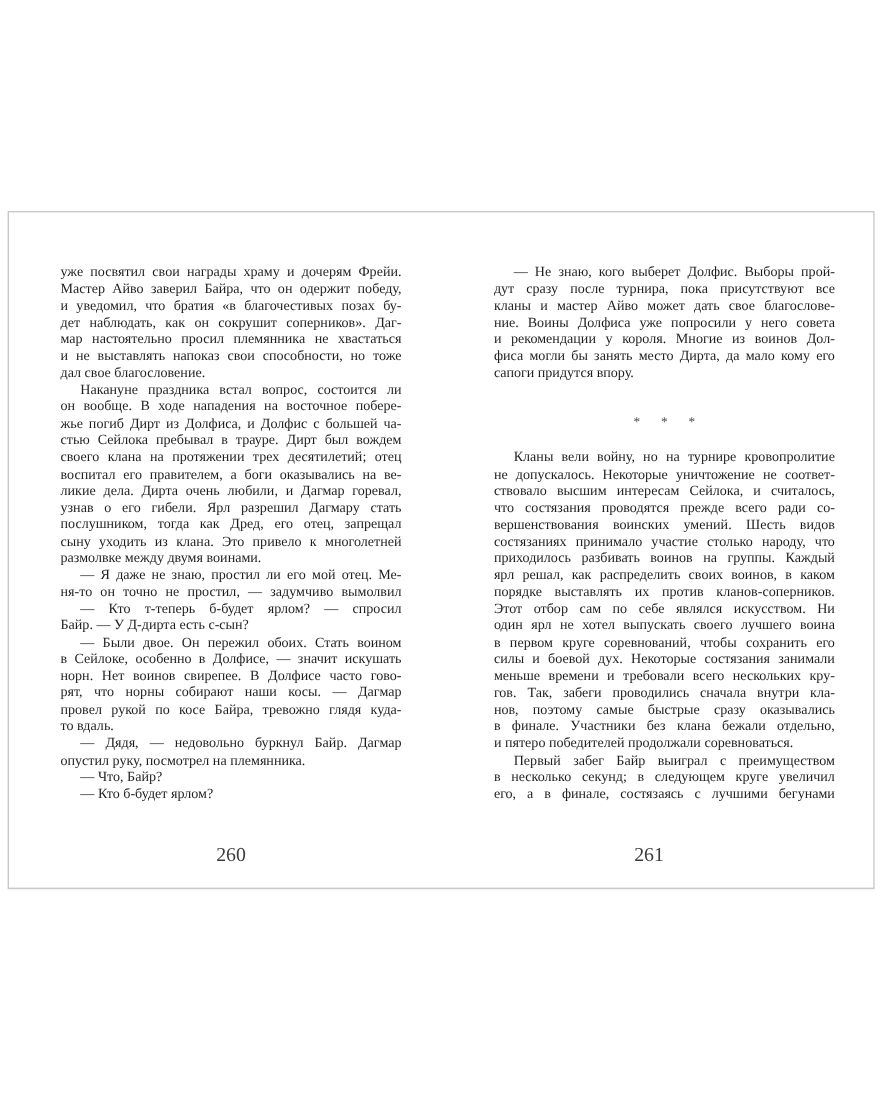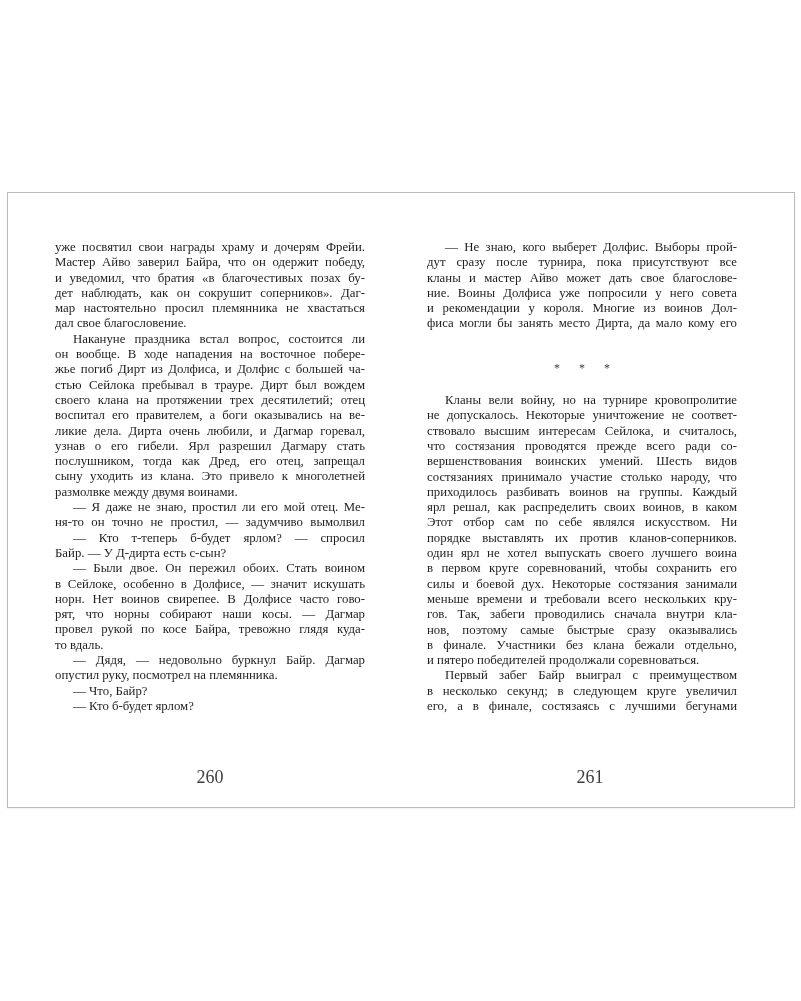--- a/index.html
+++ b/index.html
@@ -33,21 +33,21 @@
   }
   .page-text {
     position: absolute;
     top: 47px;
     width: 310px;
     font-size: 12.8px;
     line-height: 15.3px;
     color: #1e1e1e;
   }
   .page--left .page-text { left: 47px; }
-  .page--right .page-text { left: 26px; }
+  .page--right .page-text { left: 48px; }
   .line {
     text-align: justify;
     text-align-last: justify;
   }
   .line.last {
     text-align-last: left;
   }
   .line.indent {
     text-indent: 18px;
   }
@@ -76,20 +76,21 @@
 
 <div class="stage">
   <div class="book-spread">
     <div class="page page--left">
       <div class="page-text">
           <div class="line">уже посвятил свои награды храму и дочерям Фрейи.</div>
           <div class="line">Мастер Айво заверил Байра, что он одержит победу,</div>
           <div class="line">и уведомил, что братия «в благочестивых позах бу-</div>
           <div class="line">дет наблюдать, как он сокрушит соперников». Даг-</div>
           <div class="line">мар настоятельно просил племянника не хвастаться</div>
+          <div class="line">и не выставлять напоказ свои способности, но тоже</div>
           <div class="line last">дал свое благословение.</div>
           <div class="line indent">Накануне праздника встал вопрос, состоится ли</div>
           <div class="line">он вообще. В ходе нападения на восточное побере-</div>
           <div class="line">жье погиб Дирт из Долфиса, и Долфис с большей ча-</div>
           <div class="line">стью Сейлока пребывал в трауре. Дирт был вождем</div>
           <div class="line">своего клана на протяжении трех десятилетий; отец</div>
           <div class="line">воспитал его правителем, а боги оказывались на ве-</div>
           <div class="line">ликие дела. Дирта очень любили, и Дагмар горевал,</div>
           <div class="line">узнав о его гибели. Ярл разрешил Дагмару стать</div>
           <div class="line">послушником, тогда как Дред, его отец, запрещал</div>
@@ -113,31 +114,32 @@
       <div class="page-number">260</div>
     </div>
     <div class="page page--right">
       <div class="page-text">
           <div class="line indent">— Не знаю, кого выберет Долфис. Выборы прой-</div>
           <div class="line">дут сразу после турнира, пока присутствуют все</div>
           <div class="line">кланы и мастер Айво может дать свое благослове-</div>
           <div class="line">ние. Воины Долфиса уже попросили у него совета</div>
           <div class="line">и рекомендации у короля. Многие из воинов Дол-</div>
           <div class="line">фиса могли бы занять место Дирта, да мало кому его</div>
+          <div class="line last">сапоги придутся впору.</div>
           <div class="separator">* * *</div>
           <div class="line indent">Кланы вели войну, но на турнире кровопролитие</div>
           <div class="line">не допускалось. Некоторые уничтожение не соответ-</div>
           <div class="line">ствовало высшим интересам Сейлока, и считалось,</div>
           <div class="line">что состязания проводятся прежде всего ради со-</div>
           <div class="line">вершенствования воинских умений. Шесть видов</div>
           <div class="line">состязаниях принимало участие столько народу, что</div>
           <div class="line">приходилось разбивать воинов на группы. Каждый</div>
           <div class="line">ярл решал, как распределить своих воинов, в каком</div>
+          <div class="line">порядке выставлять их против кланов-соперников.</div>
           <div class="line">Этот отбор сам по себе являлся искусством. Ни</div>
-          <div class="line">порядке выставлять их против кланов-соперников.</div>
           <div class="line">один ярл не хотел выпускать своего лучшего воина</div>
           <div class="line">в первом круге соревнований, чтобы сохранить его</div>
           <div class="line">силы и боевой дух. Некоторые состязания занимали</div>
           <div class="line">меньше времени и требовали всего нескольких кру-</div>
           <div class="line">гов. Так, забеги проводились сначала внутри кла-</div>
           <div class="line">нов, поэтому самые быстрые сразу оказывались</div>
           <div class="line">в финале. Участники без клана бежали отдельно,</div>
           <div class="line last">и пятеро победителей продолжали соревноваться.</div>
           <div class="line indent">Первый забег Байр выиграл с преимуществом</div>
           <div class="line">в несколько секунд; в следующем круге увеличил</div>

